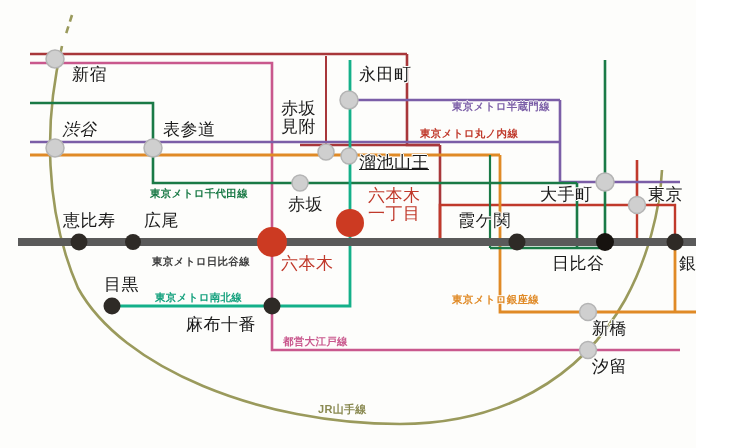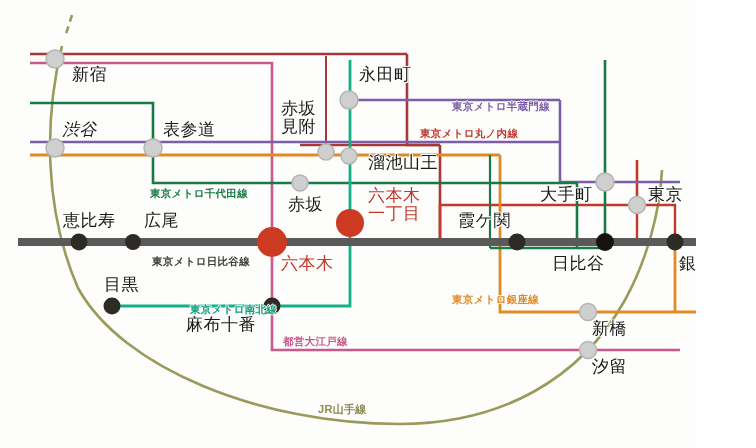--- a/index.html
+++ b/index.html
@@ -202,21 +202,21 @@
   <div class="lbl station-label" style="left:163px; top:121px;">表参道</div>
 
   <div class="lbl station-label two-line" style="left:281px; top:100px; color:#1a1a1a; font-size:17px;
        text-shadow:1px 0 0 #fdfdfb,-1px 0 0 #fdfdfb,0 1px 0 #fdfdfb,0 -1px 0 #fdfdfb;">
     <div>赤坂</div>
     <div>見附</div>
   </div>
 
   <div class="lbl station-label" style="left:359px; top:66px;">永田町</div>
 
-  <div class="lbl station-label" style="left:368px; top:154px;">溜池山王</div>
+  <div class="lbl station-label" style="left:359px; top:154px;text-decoration:underline;">溜池山王</div>
 
   <div class="lbl station-label" style="left:288px; top:196px;">赤坂</div>
 
   <div class="lbl station-label highlight two-line" style="left:368px; top:187px;">
     <div>六本木</div>
     <div>一丁目</div>
   </div>
 
   <div class="lbl station-label highlight" style="left:281px; top:255px;">六本木</div>
 
@@ -239,21 +239,21 @@
   <div class="lbl station-label" style="left:648px; top:186px;">東京</div>
 
   <div class="lbl station-label" style="left:592px; top:320px;text-align:center;">新橋</div>
 
   <div class="lbl station-label" style="left:592px; top:358px;">汐留</div>
 
   <div class="lbl line-label" style="left:152px; top:256px; color:#3b3b3b;">東京メトロ日比谷線</div>
 
   <div class="lbl line-label" style="left:150px; top:188px; color:#1a7a46;">東京メトロ千代田線</div>
 
-  <div class="lbl line-label" style="left:155px; top:304px; color:#12a07c;margin-left:35px;">東京メトロ南北線</div>
+  <div class="lbl line-label" style="left:155px; top:292px; color:#12a07c;">東京メトロ南北線</div>
 
   <div class="lbl line-label" style="left:452px; top:294px; color:#e08a26;">東京メトロ銀座線</div>
 
   <div class="lbl line-label" style="left:420px; top:128px; color:#c0392b;">東京メトロ丸ノ内線</div>
 
   <div class="lbl line-label" style="left:452px; top:101px; color:#7b5ea7;">東京メトロ半蔵門線</div>
 
   <div class="lbl line-label" style="left:283px; top:336px; color:#c9588d;">都営大江戸線</div>
 
   <div class="lbl line-label" style="left:318px; top:404px; color:#8a8a52; font-size:11px;">JR山手線</div>

